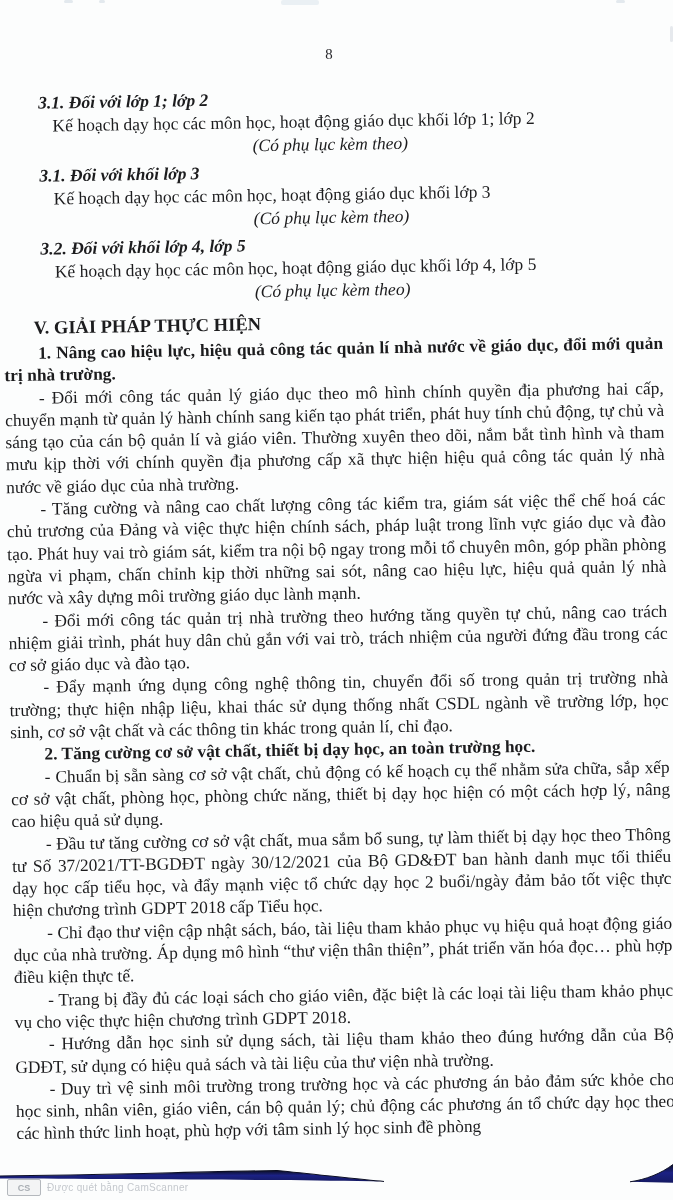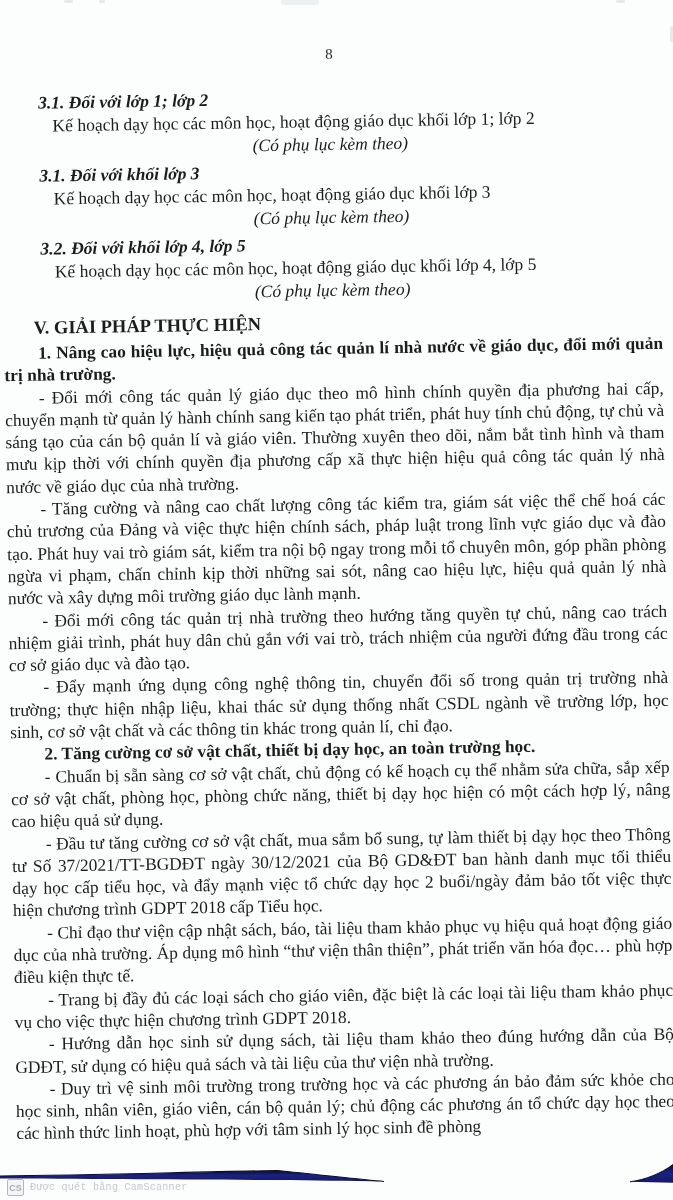--- a/index.html
+++ b/index.html
@@ -53,28 +53,28 @@
     text-align:justify; text-indent:34px;
   }
   
   .scan-band { position:absolute; left:0; bottom:0; width:673px; height:45px; }
   
   .watermark {
     position:absolute; left:7px; bottom:4px;
     display:flex; align-items:center; gap:6px;
   }
   .cs-box {
-    width:17px; height:17px; box-sizing:border-box;
+    width:34px; height:17px; box-sizing:border-box;
     border:1.5px solid #b4b8bd; border-radius:2px; background:#f3f4f5;
     color:#a9aeb4; font-family:"Liberation Sans", sans-serif;
     font-size:9px; font-weight:bold;
     display:flex; align-items:center; justify-content:center;
   }
   .wm-text {
-    color:#c4c8cd; font-family:Liberation Mono, monospace; font-size:10px;
+    color:#c4c8cd; font-family:Liberation Sans, sans-serif; font-size:10px;
     letter-spacing:0.3px;
   }
 </style>
 </head>
 <body>
 
 <div class="page">
 
   <span class="top-artifact ta1"></span>
   <span class="top-artifact ta2"></span>

